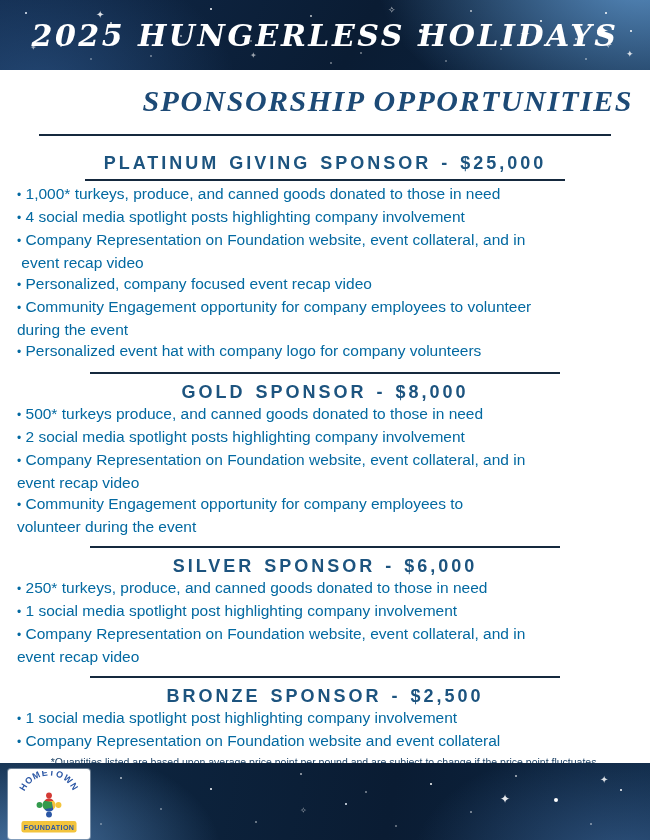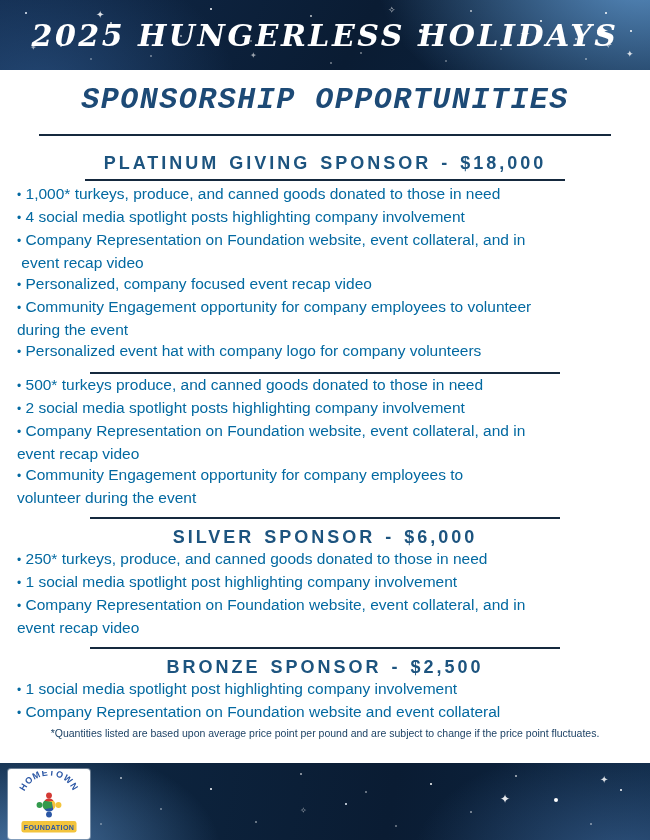--- a/index.html
+++ b/index.html
@@ -58,22 +58,22 @@
   .banner-title{
     margin:0;position:relative;z-index:2;white-space:nowrap;
     font-family:"DejaVu Serif","Liberation Serif",serif;
     font-style:italic;font-weight:bold;font-size:30px;letter-spacing:2.5px;
     color:#ffffff;
   }
 
   
   .content{padding:0 17px;position:relative;}
   .page-title{
-    margin:13px 0 16px;text-align:center;white-space:nowrap;
-    font-family:Liberation Mono, monospace;
+    margin:13px 0 16px;text-align:right;white-space:nowrap;
+    font-family:Liberation Serif, serif;
     font-style:italic;font-weight:bold;font-size:30px;line-height:35px;letter-spacing:1.5px;
     color:#1d4a76;
   }
   .rule{height:2px;background:#15293e;margin:0 auto;}
   .rule-title{width:572px;margin-top:4px;}
   .rule-heading{width:480px;margin:5px auto 2px;}
   .rule-sep{width:470px;margin:9px auto 0;}
 
   .tier-heading{
     margin:8px 0 0;text-align:center;
@@ -116,36 +116,37 @@
   <span class="sparkle sp7">✦</span>
   <span class="sparkle sp8">✧</span>
   <h1 class="banner-title">2025 HUNGERLESS HOLIDAYS</h1>
 </header>
 
 <main class="content">
   <h2 class="page-title">SPONSORSHIP OPPORTUNITIES</h2>
   <div class="rule rule-title"></div>
 
   <section class="tier tier--platinum">
-    <h3 class="tier-heading">PLATINUM GIVING SPONSOR - $18,000</h3>
+    <h3 class="tier-heading">PLATINUM GIVING SPONSOR - $25,000</h3>
     <div class="rule rule-heading"></div>
     <div class="benefits">
         <div class="benefit"><span class="bullet">•</span> 1,000* turkeys, produce, and canned goods donated to those in need</div>
         <div class="benefit"><span class="bullet">•</span> 4 social media spotlight posts highlighting company involvement</div>
         <div class="benefit"><span class="bullet">•</span> Company Representation on Foundation website, event collateral, and in
  event recap video</div>
         <div class="benefit"><span class="bullet">•</span> Personalized, company focused event recap video</div>
         <div class="benefit"><span class="bullet">•</span> Community Engagement opportunity for company employees to volunteer
 during the event</div>
         <div class="benefit"><span class="bullet">•</span> Personalized event hat with company logo for company volunteers</div>
       </div>
   </section>
 
   <section class="tier">
     <div class="rule rule-sep"></div>
+    <h3 class="tier-heading">GOLD SPONSOR - $8,000</h3>
     <div class="benefits">
         <div class="benefit"><span class="bullet">•</span> 500* turkeys produce, and canned goods donated to those in need</div>
         <div class="benefit"><span class="bullet">•</span> 2 social media spotlight posts highlighting company involvement</div>
         <div class="benefit"><span class="bullet">•</span> Company Representation on Foundation website, event collateral, and in
 event recap video</div>
         <div class="benefit"><span class="bullet">•</span> Community Engagement opportunity for company employees to
 volunteer during the event</div>
       </div>
   </section>
 

